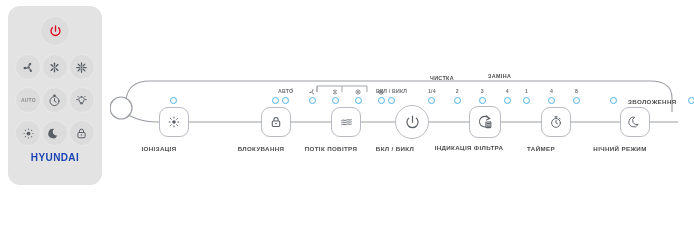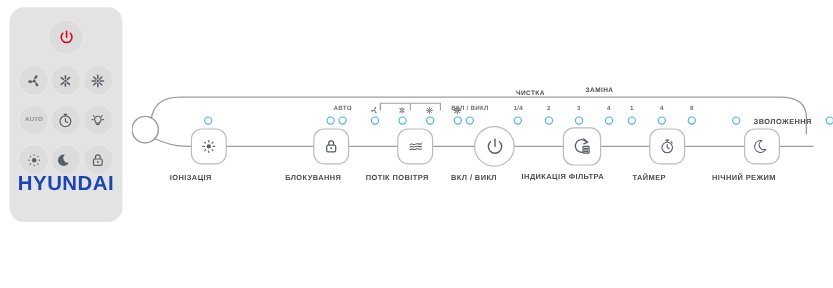--- a/index.html
+++ b/index.html
@@ -61,21 +61,21 @@
     font-weight: bold;
   }
   #brand {
     position: absolute;
     left: 0;
     bottom: 22px;
     width: 94px;
     text-align: center;
     color: #1b45b4;
     font-weight: bold;
-    font-size: 17px;
+    font-size: 10px;
     letter-spacing: .4px;
   }
 
   
   #panel {
     position: absolute;
     left: 110px;
     top: 0;
     width: 584px;
     height: 191px;

